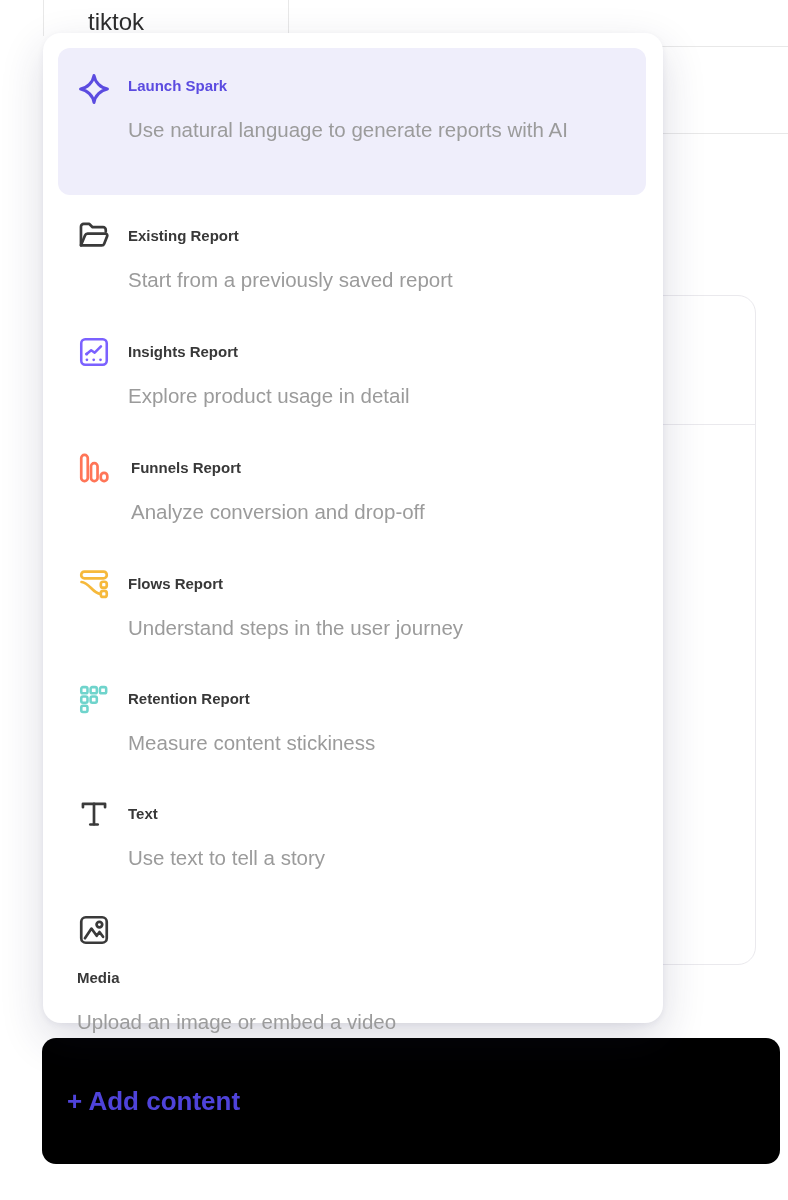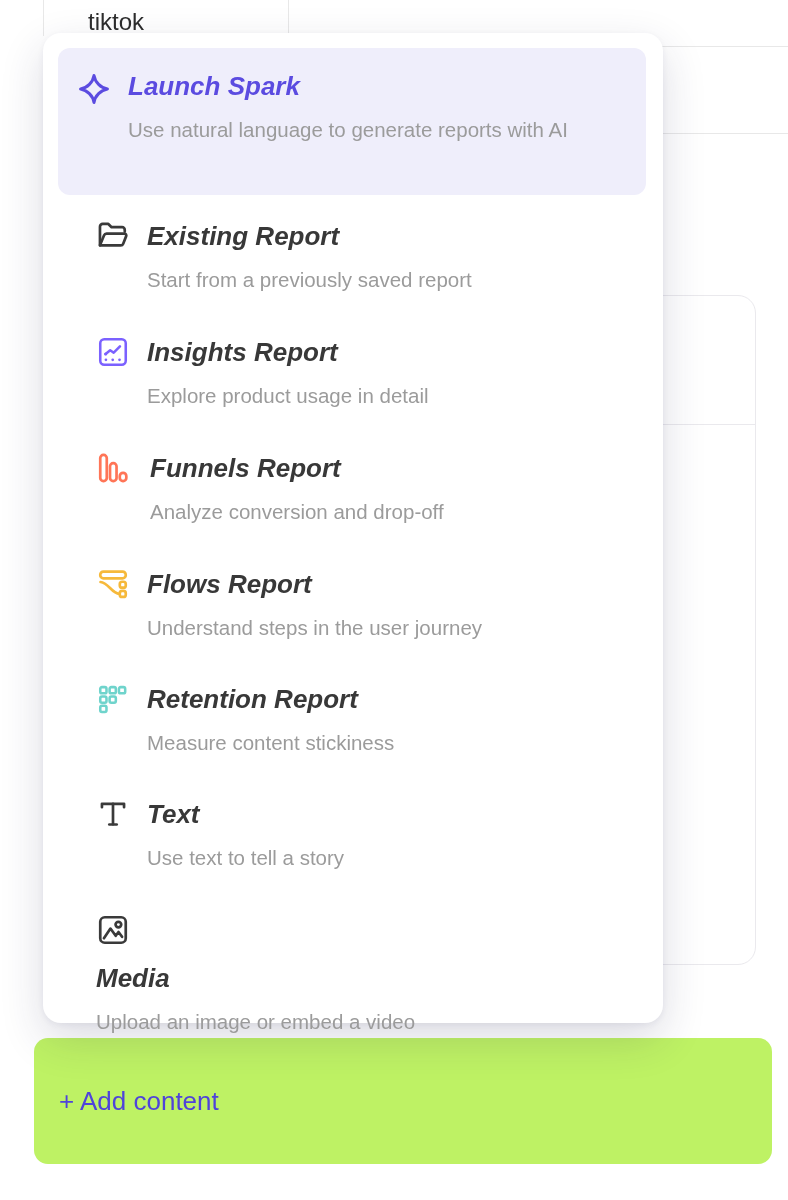--- a/index.html
+++ b/index.html
@@ -8,38 +8,38 @@
     font-family:"Liberation Sans",sans-serif;
   }
   
   .bg-vline,.bg-hline{position:absolute;background:#e8e8e8;}
   .bg-cell{position:absolute;left:67px;top:8px;font-size:24px;color:#2d2d2d;margin-left:21px;}
   .bg-card{position:absolute;left:470px;top:295px;width:286px;height:670px;
     border:1px solid #eae9ed;border-radius:18px;background:#fff;box-sizing:border-box;}
   .bg-card-divider{position:absolute;left:471px;top:424px;width:284px;height:1px;background:#eae9ed;}
   
   .add-content{
-    position:absolute;left:34px;top:1038px;width:738px;height:126px;
-    background:#bef264;border-radius:14px;display:flex;align-items:center;
-    padding-left:25px;box-sizing:border-box;cursor:pointer;
+    position:absolute;left:42px;top:1038px;width:738px;height:126px;
+    background:#000000;border-radius:14px;display:flex;align-items:center;
+    padding-left:25px;box-sizing:border-box;cursor:pointer;font-weight:bold;
   }
   .add-content-label{font-size:26px;color:#4f43da;}
   
   .menu{
     position:absolute;left:43px;top:33px;width:620px;height:990px;background:#fff;
     border-radius:18px;
     box-shadow:0 2px 6px rgba(40,35,80,.06),0 16px 44px rgba(40,35,80,.16);
   }
   .mi{
     position:absolute;left:0;right:0;display:flex;align-items:flex-start;gap:17px;
-    padding-left:53px;cursor:pointer;
+    padding-left:34px;cursor:pointer;
   }
   .mi-icon{width:34px;height:34px;flex:0 0 34px;margin-top:-3px;}
   .mi-icon svg{width:34px;height:34px;display:block;}
-  .mi-title{font-size:26px;line-height:28px;font-weight:600;color:#383838;font-style:italic;}
+  .mi-title{font-size:15px;line-height:28px;font-weight:600;color:#383838;}
   .mi-desc{font-size:20.5px;line-height:29px;color:#9b9b9b;margin-top:15px;}
   .mi-active{
     left:15px;right:17px;top:15px;height:147px;background:#efeefb;border-radius:12px;
     padding:24px 0 0 19px;box-sizing:border-box;
   }
   .mi-active .mi-icon{margin-top:0;}
   .mi-active .mi-title{color:#5b4be0;}
   .mi-active .mi-desc{max-width:488px;}
 </style>
 </head>

